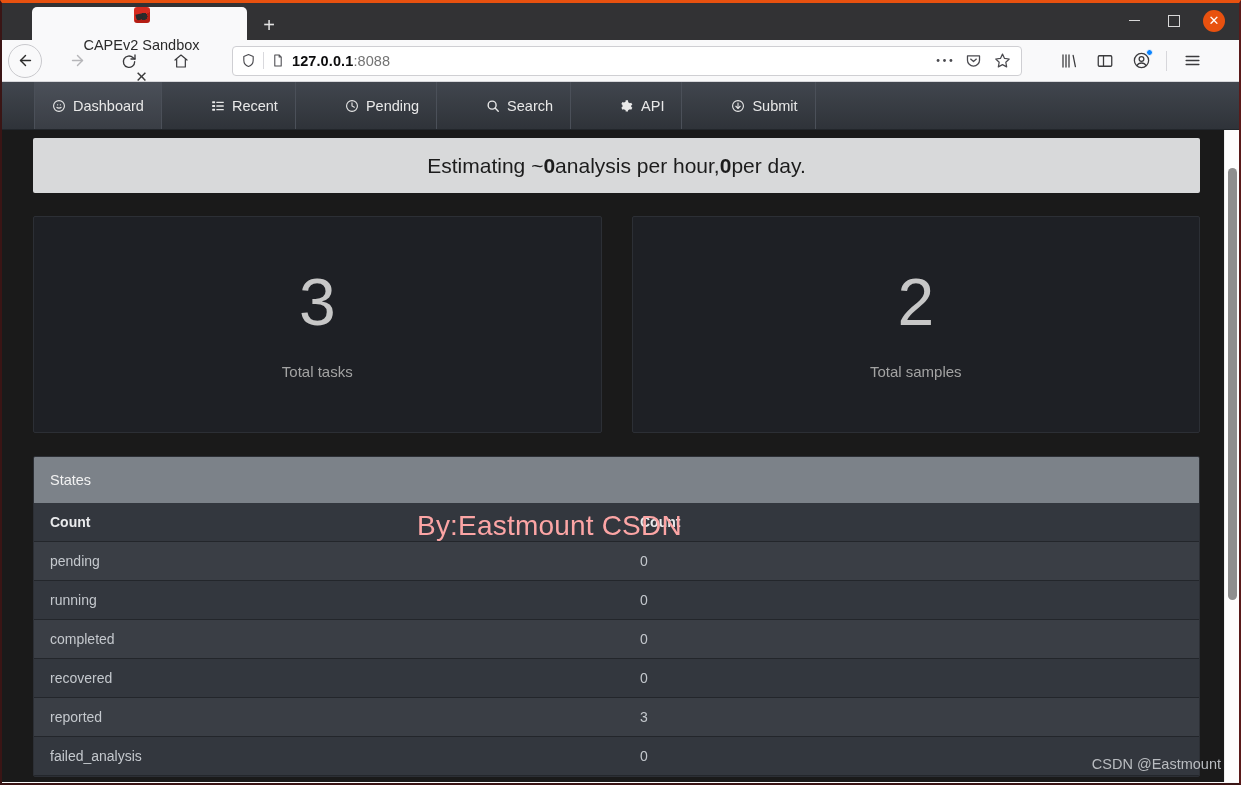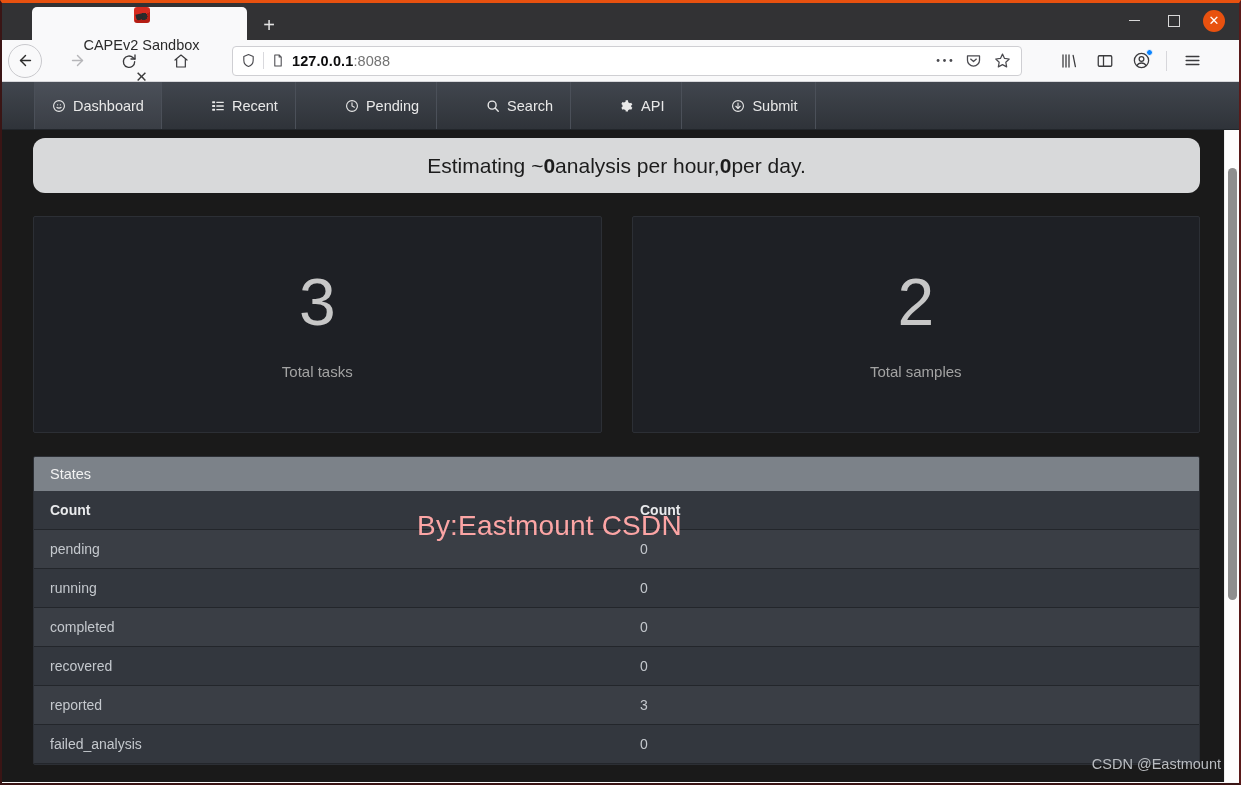--- a/index.html
+++ b/index.html
@@ -201,21 +201,21 @@
 
   .estimating {
     margin-top: 8px;
     height: 55px;
     background: #d8d9da;
     color: #1c1c1c;
     display: flex;
     align-items: center;
     justify-content: center;
     font-size: 21px;
-    border-radius: 12px;
+    border-radius: 2px;
     width: 1167px;
     margin-left: 15px;
   }
   .estimating b { font-weight: 700; }
 
   .cards {
     display: flex;
     gap: 30px;
     margin: 23px 0 0 15px;
     width: 1167px;
@@ -245,21 +245,21 @@
   }
 
   .panel {
     margin: 23px 0 0 15px;
     width: 1167px;
     border: 1px solid #2c2f35;
     border-radius: 2px;
     overflow: hidden;
   }
   .panel-head {
-    height: 34px;
+    height: 46px;
     background: #7c8289;
     display: flex;
     align-items: center;
     padding: 0 16px;
     color: #f2f2f2;
     font-size: 14.5px;
   }
   table.states {
     width: 100%;
     border-collapse: collapse;

